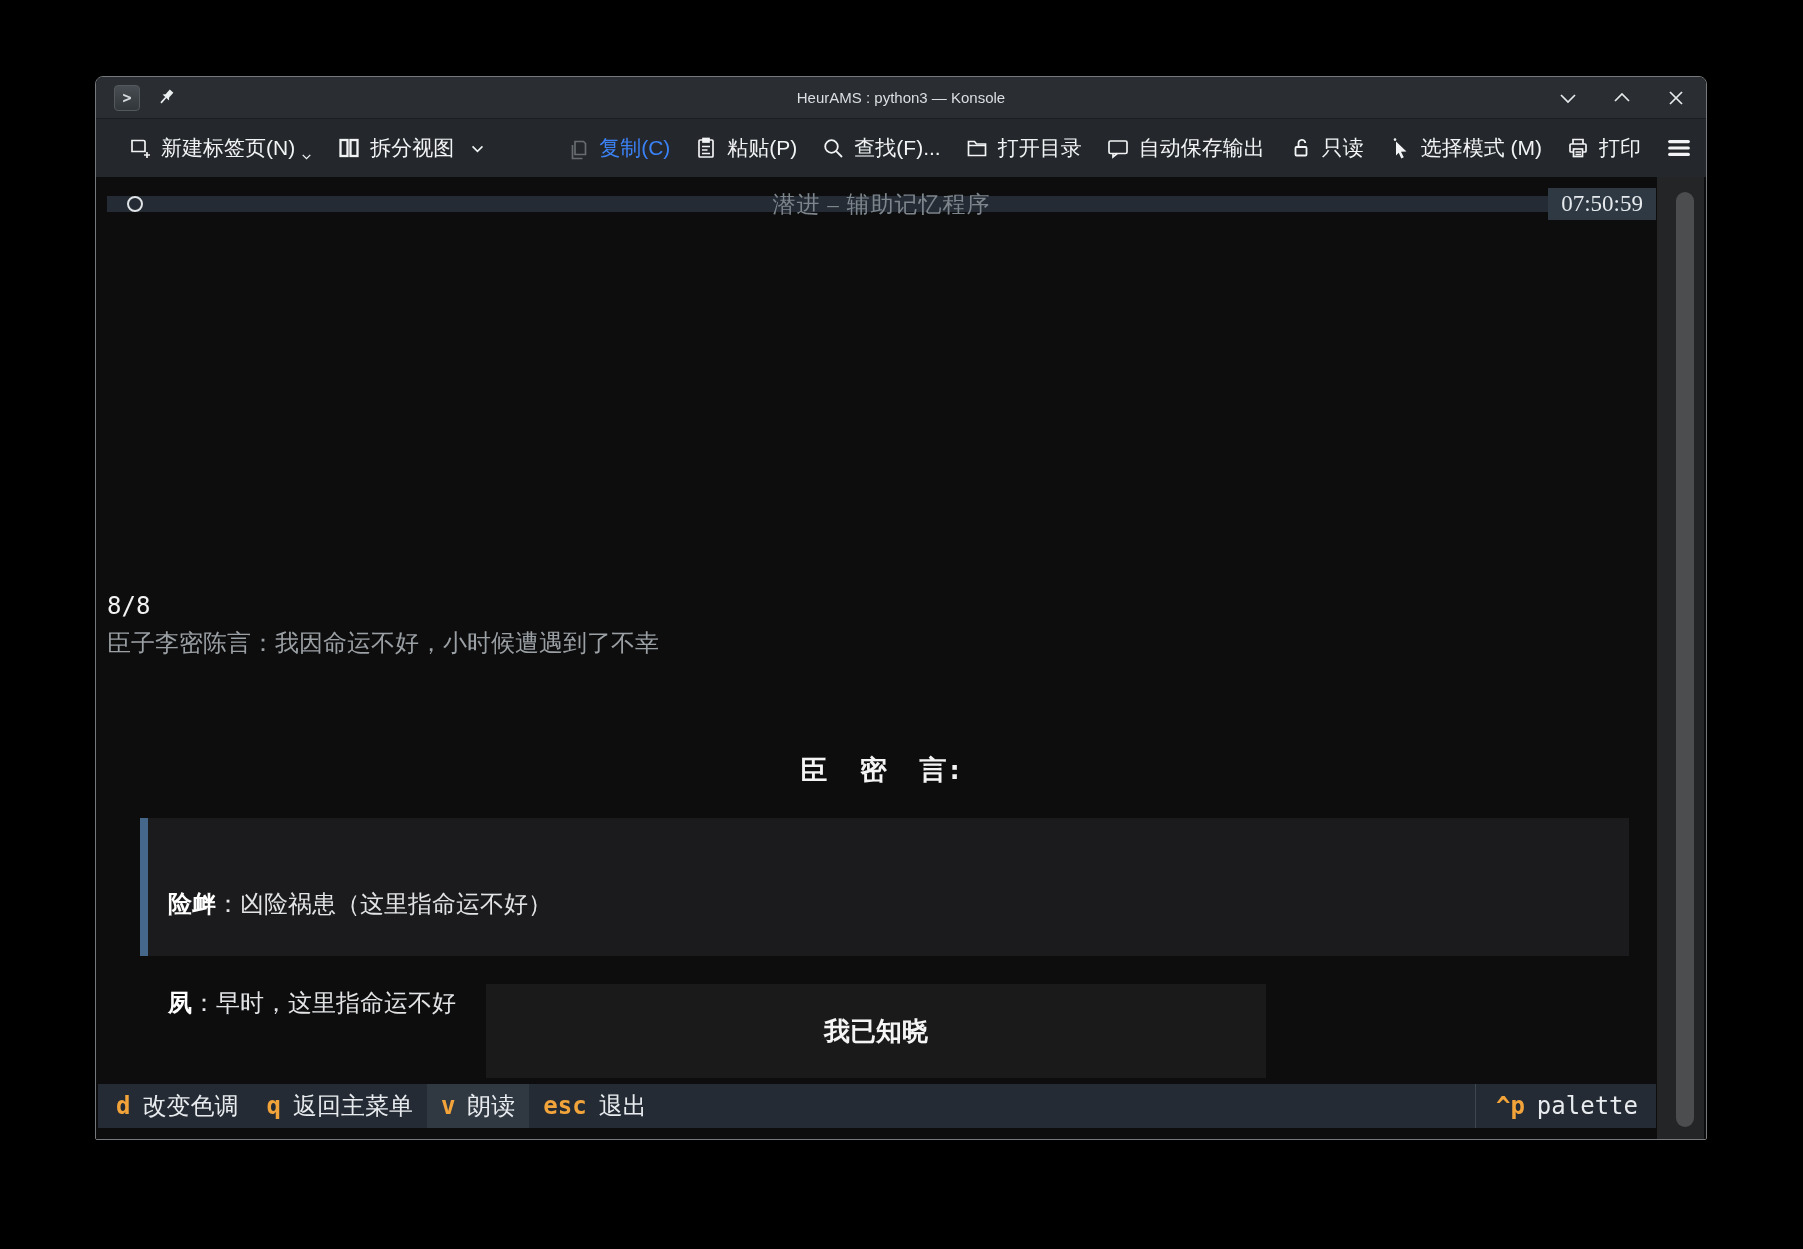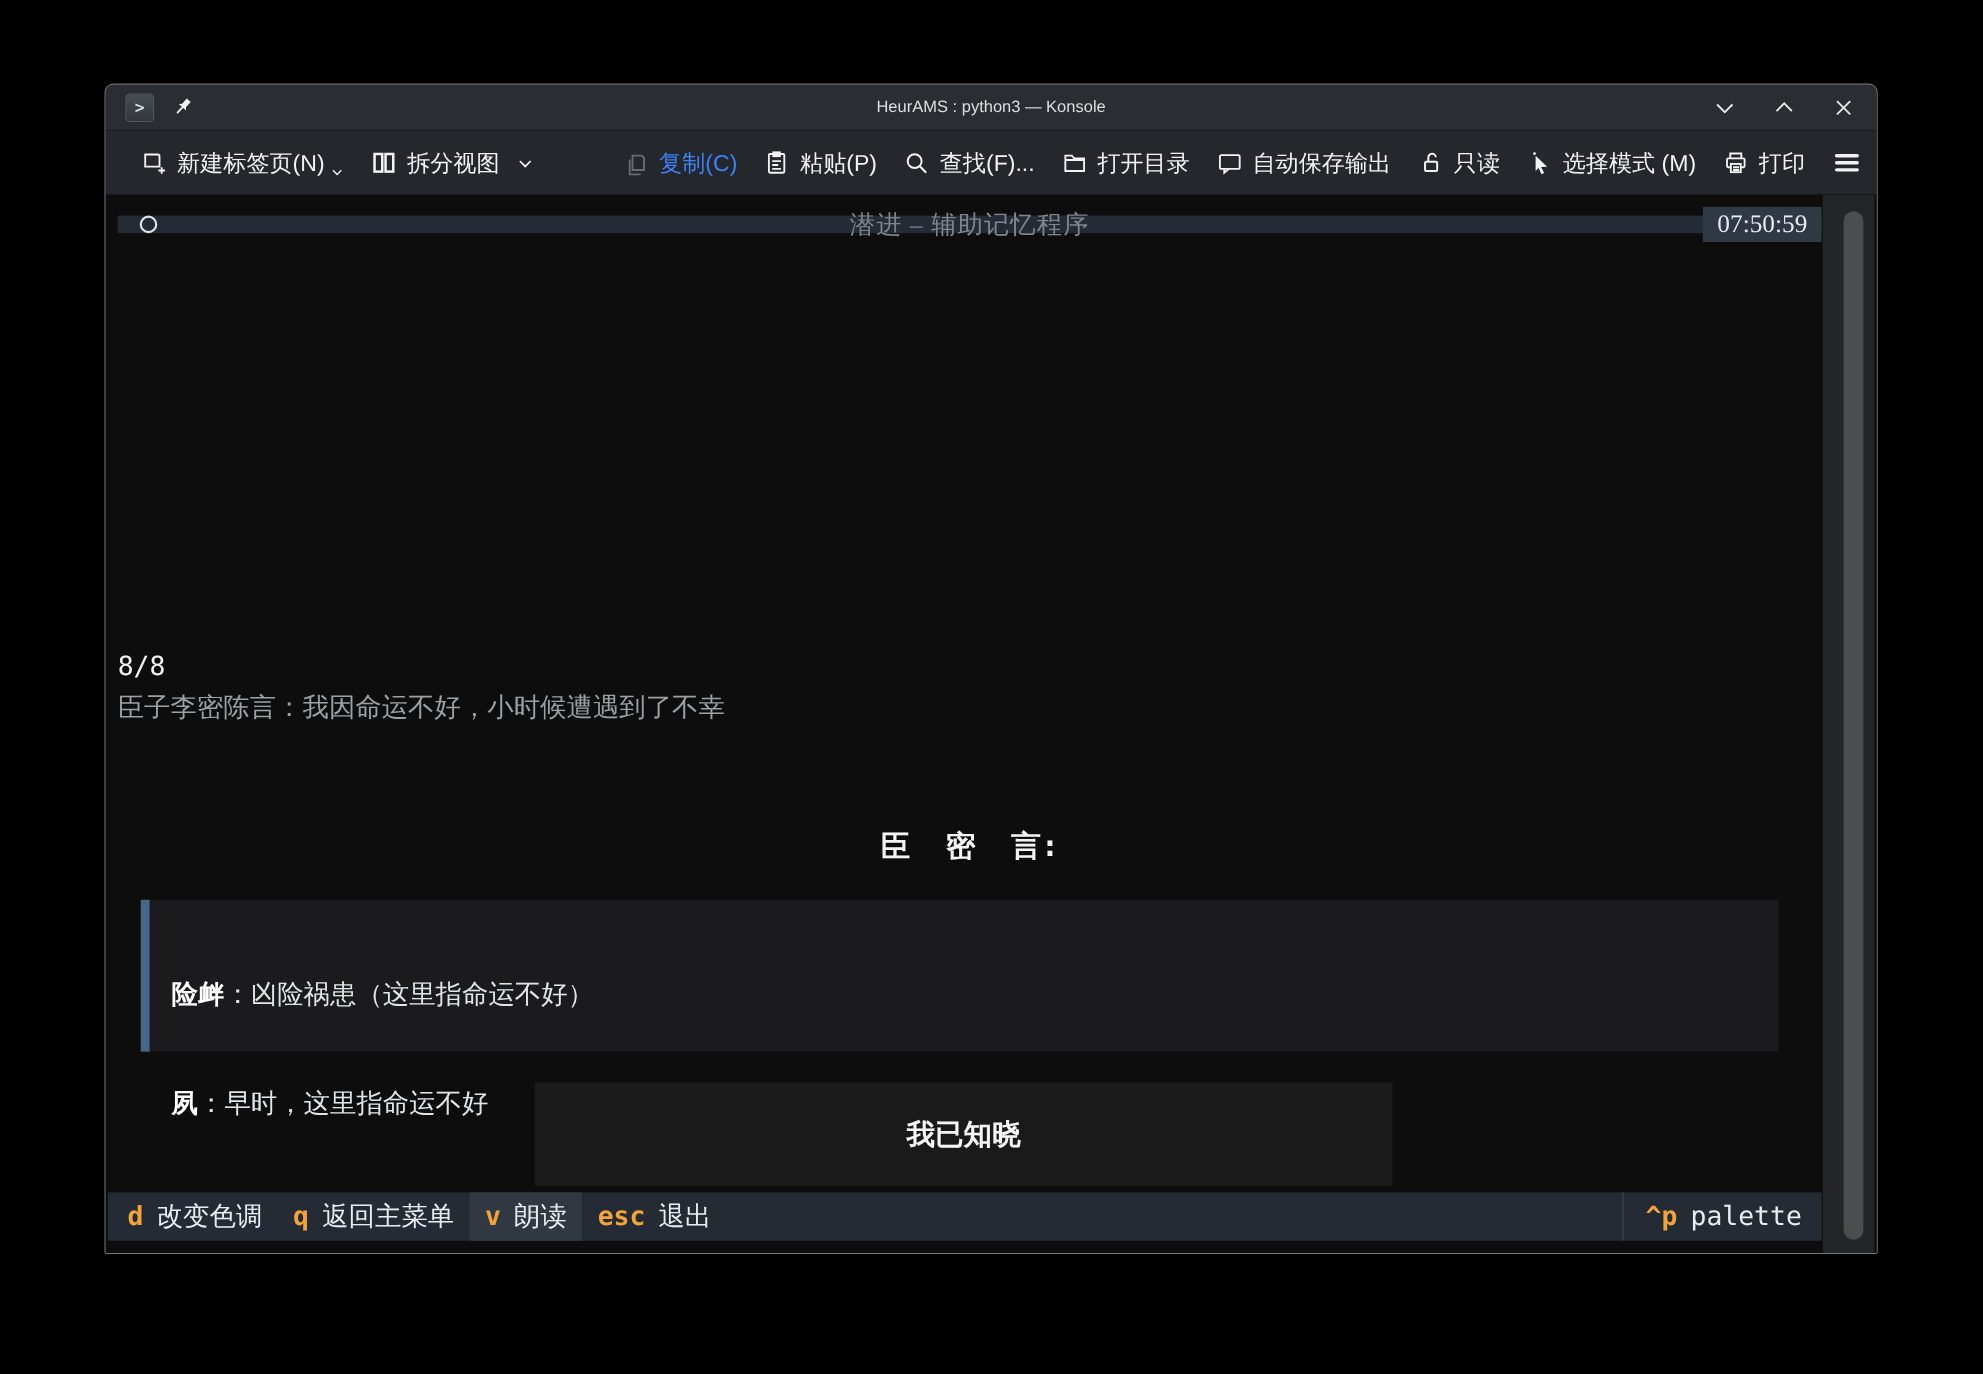--- a/index.html
+++ b/index.html
@@ -51,21 +51,21 @@
     font-size:23px;letter-spacing:1px;}
   .tui-clock{margin-left:auto;background:var(--clock-bg);color:#e6eaed;font-size:23px;
     padding:3px 13px;z-index:2;}
 
   .progress{position:absolute;left:11px;top:415px;font-size:24px;color:#f2f2f2;}
   .hint{position:absolute;left:11px;top:450px;font-size:24px;color:var(--muted-text);white-space:pre;}
 
   .verse{position:absolute;left:11px;top:508px;width:1549px;text-align:center;
     font-size:27px;font-weight:bold;color:#f4f4f4;line-height:34px;white-space:pre;}
 
-  .annotation{position:absolute;left:32px;top:641px;width:1489px;height:138px;
+  .annotation{position:absolute;left:44px;top:641px;width:1489px;height:138px;
     background:var(--annotation-bg);border-left:8px solid var(--annotation-border);
     padding:4px 0 0 20px;font-size:24px;line-height:33px;color:#e2e4e6;white-space:pre;}
   .annotation b{color:#ffffff;}
 
   .ack-btn{position:absolute;left:390px;top:807px;width:780px;height:94px;
     background:var(--button-bg);display:flex;align-items:center;justify-content:center;
     font-size:26px;font-weight:bold;color:#f5f5f5;}
 
   .tui-footer{position:absolute;left:2px;top:907px;width:1558px;height:44px;
     background:var(--tui-bar-bg);display:flex;align-items:center;font-size:24px;}

